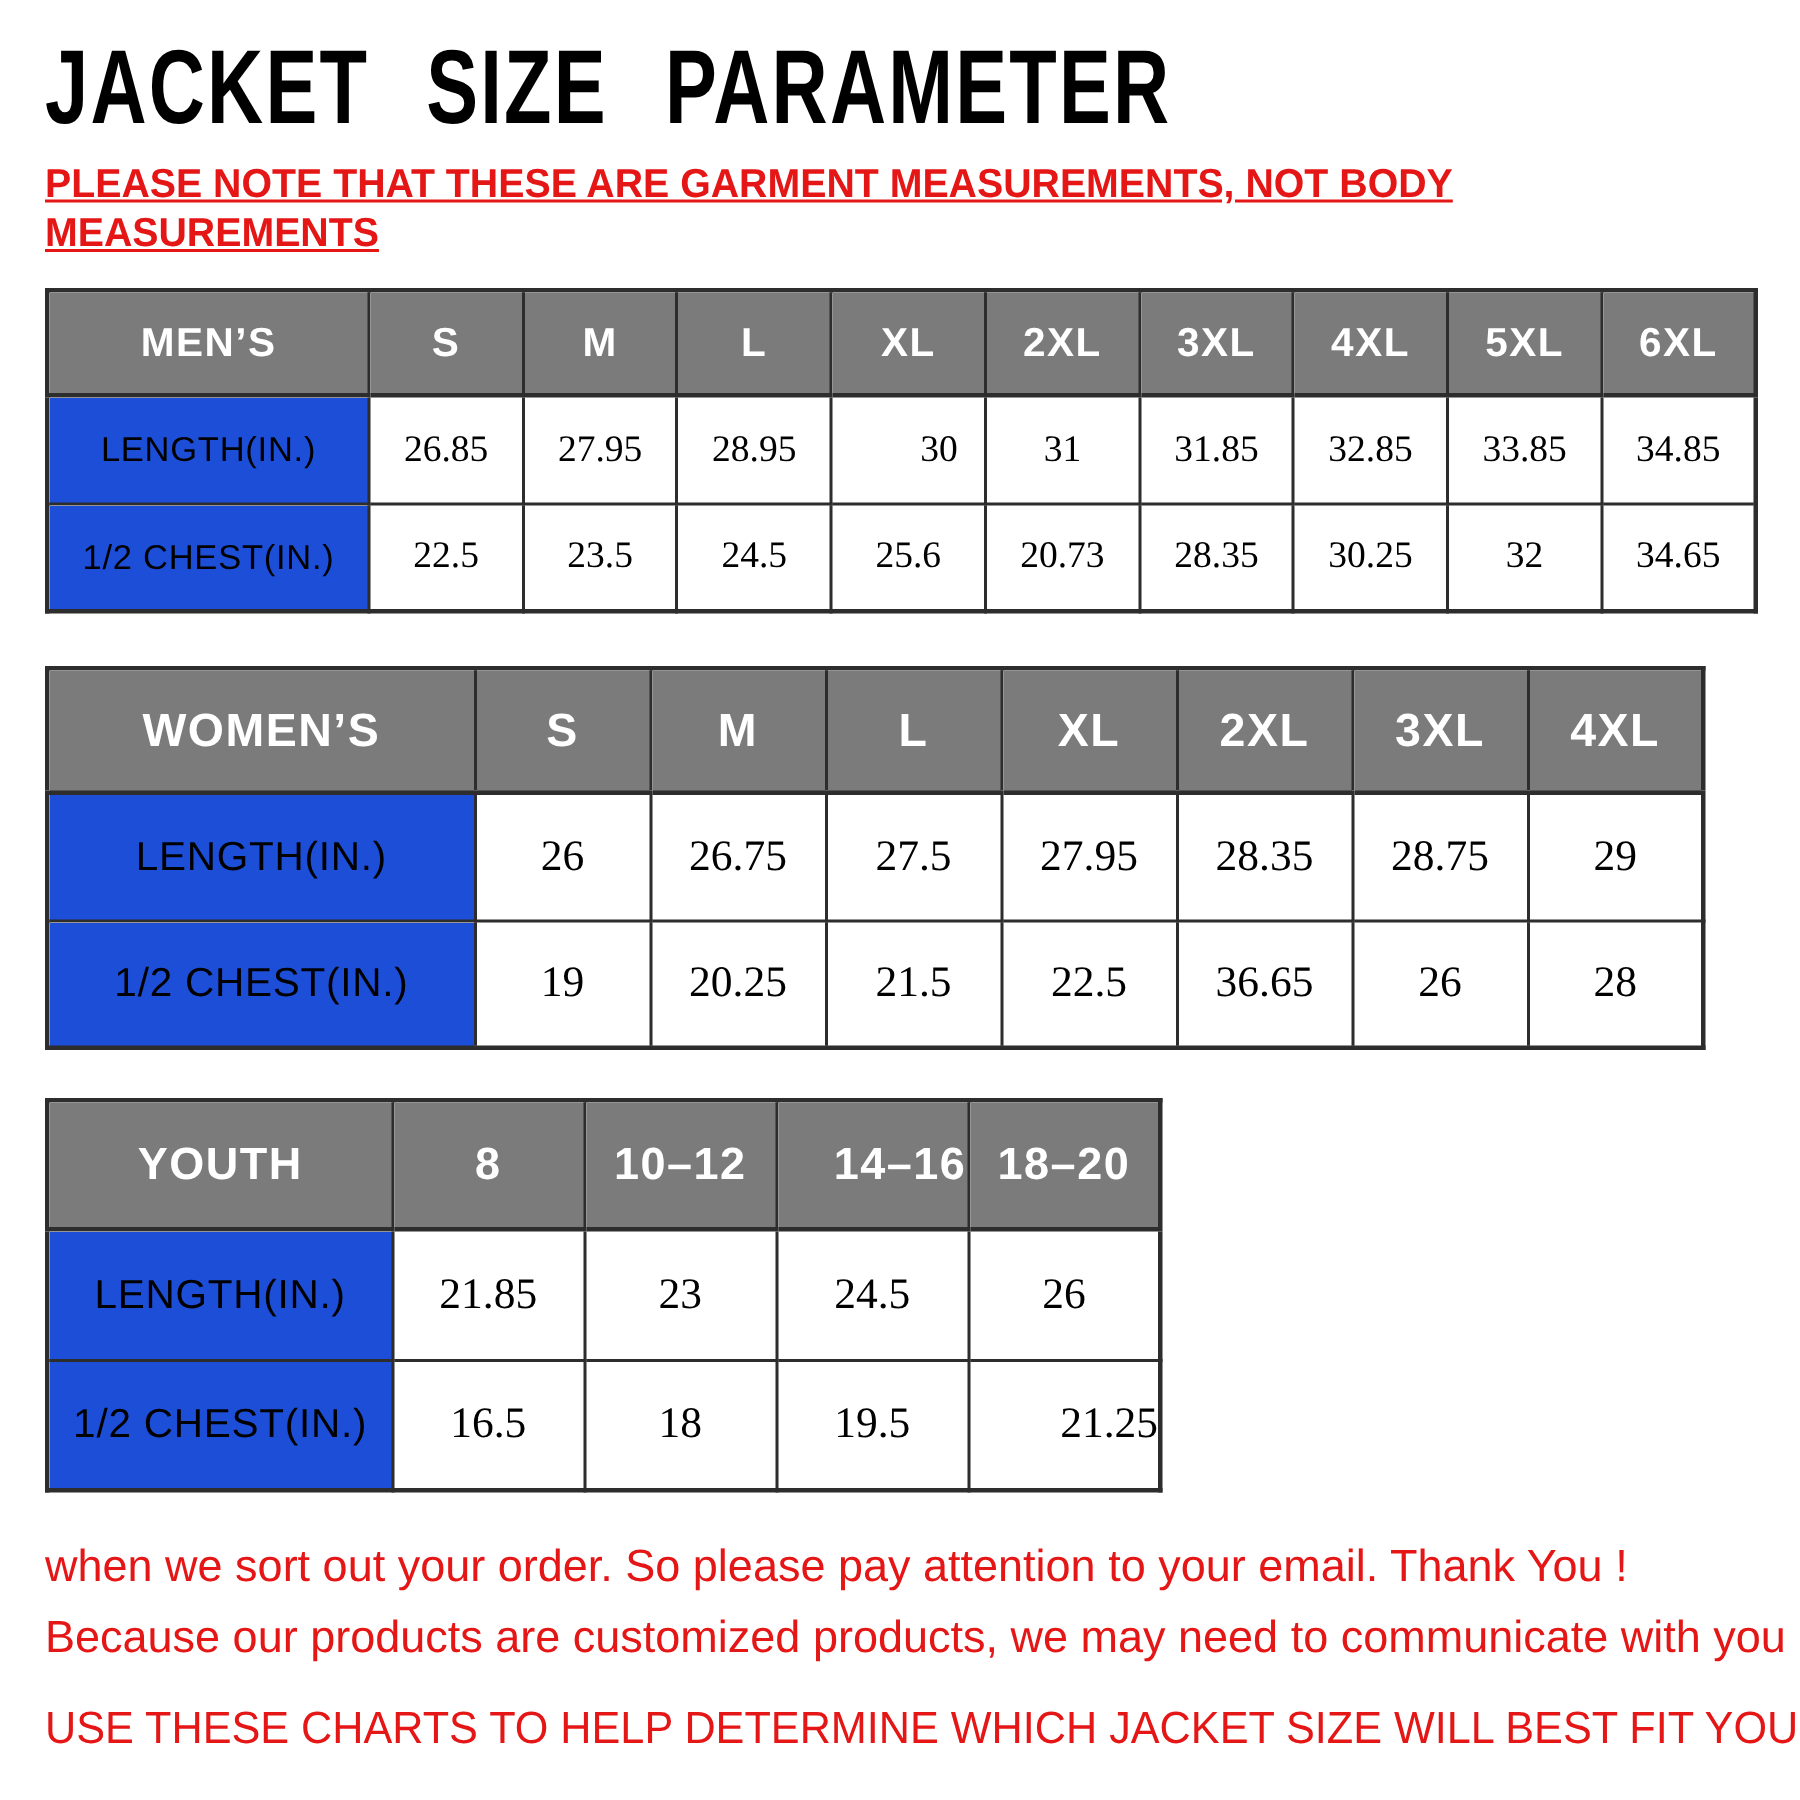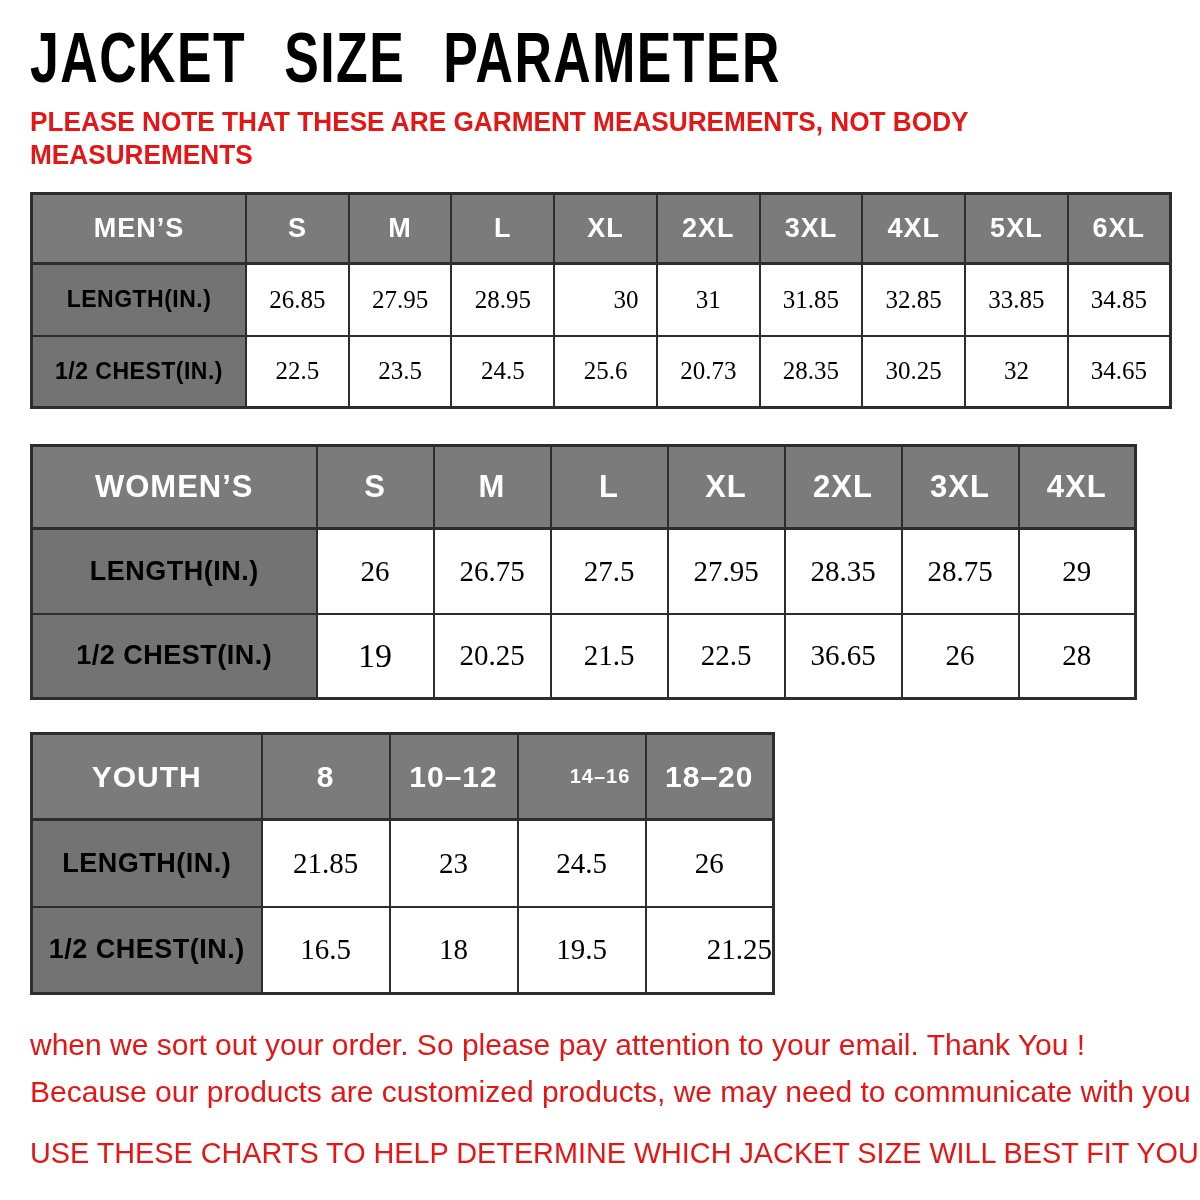--- a/index.html
+++ b/index.html
@@ -15,39 +15,39 @@
     padding:22px 28px 0 30px;
     font-family:"Liberation Sans",sans-serif;
     color:var(--ink);
   }
   .title{
     font-size:70px;font-weight:bold;line-height:72px;
     letter-spacing:2px;word-spacing:30px;
     transform:scaleX(0.74);transform-origin:left center;
     white-space:nowrap;color:#000;
   }
-  .note{margin-top:12px;color:var(--accent);font-weight:bold;}
+  .note{margin-top:12px;color:var(--accent);font-weight:bold;text-decoration:underline;}
   .note-line{font-size:27px;line-height:33px;white-space:nowrap;
     transform:scaleX(0.97);transform-origin:left center;}
   .tbl-host{margin-top:20px;}
   .tbl-host.womens{margin-top:35px;}
   .tbl-host.youth{margin-top:32px;}
   table.size-table{border-collapse:collapse;table-layout:fixed;}
   table.size-table th,table.size-table td{
     border:2px solid var(--border);
     text-align:center;vertical-align:middle;
     overflow:hidden;
   }
   table.size-table{border:3px solid var(--border);}
   table.size-table thead th{
     background:var(--head-bg);color:#ffffff;font-weight:bold;
     letter-spacing:1px;border-bottom:3px solid var(--border);
   }
   table.size-table tbody th{
-    background:#737373;font-weight:bold;letter-spacing:0.5px;
+    background:#1d4ed8;font-weight:normal;letter-spacing:0.5px;
   }
   table.size-table tbody td{
     background:#ffffff;font-family:"Liberation Serif",serif;
   }
   .footer1{margin-top:26px;color:var(--accent);}
   .f-line{font-size:30px;line-height:47px;white-space:nowrap;}
   .footer2{
     margin-top:16px;color:var(--accent);
     font-size:30px;line-height:44px;white-space:nowrap;
     transform:scaleX(0.96);transform-origin:left center;
@@ -149,21 +149,21 @@
           <td style="font-size: 29px;">26</td>
           <td style="font-size: 29px;">26.75</td>
           <td style="font-size: 29px;">27.5</td>
           <td style="font-size: 29px;">27.95</td>
           <td style="font-size: 29px;">28.35</td>
           <td style="font-size: 29px;">28.75</td>
           <td style="font-size: 29px;">29</td>
         </tr>
         <tr style="height: 85px;">
           <th style="font-size: 27px;">1/2 CHEST(IN.)</th>
-          <td style="font-size: 34px;">19</td>
+          <td style="font-size: 29px;">19</td>
           <td style="font-size: 29px;">20.25</td>
           <td style="font-size: 29px;">21.5</td>
           <td style="font-size: 29px;">22.5</td>
           <td style="font-size: 29px;">36.65</td>
           <td style="font-size: 29px;">26</td>
           <td style="font-size: 29px;">28</td>
         </tr>
       </tbody>
     </table>
   </div>
@@ -174,21 +174,21 @@
         <col style="width: 128px;">
         <col style="width: 128px;">
         <col style="width: 128px;">
         <col style="width: 128px;">
       </colgroup>
       <thead>
         <tr style="height: 86px;">
           <th style="font-size: 30px;">YOUTH</th>
           <th style="font-size: 30px;">8</th>
           <th style="font-size: 30px;">10–12</th>
-          <th style="font-size: 20px; padding-left: 37px;">14–16</th>
+          <th style="font-size: 30px; padding-left: 37px;">14–16</th>
           <th style="font-size: 30px;">18–20</th>
         </tr>
       </thead>
       <tbody>
         <tr style="height: 87px;">
           <th style="font-size: 27px;">LENGTH(IN.)</th>
           <td style="font-size: 29px;">21.85</td>
           <td style="font-size: 29px;">23</td>
           <td style="font-size: 29px;">24.5</td>
           <td style="font-size: 29px;">26</td>

